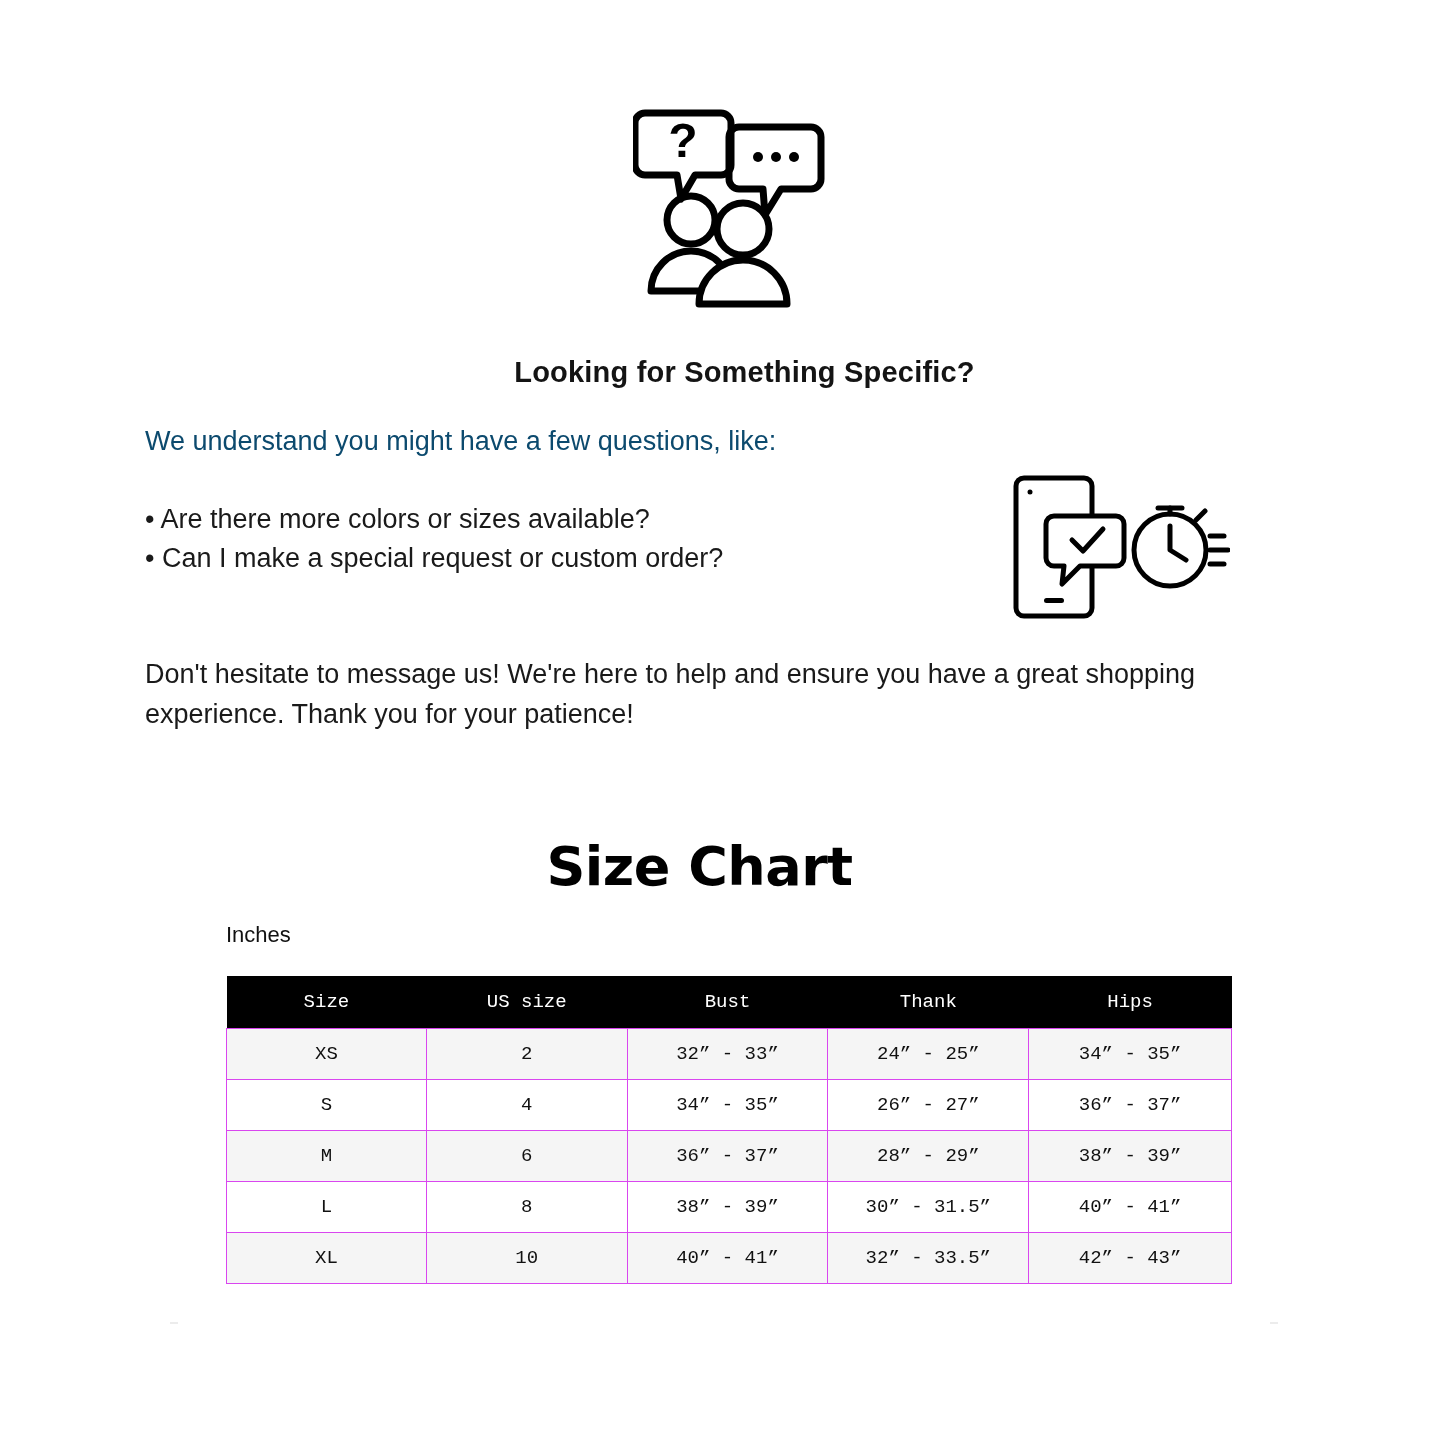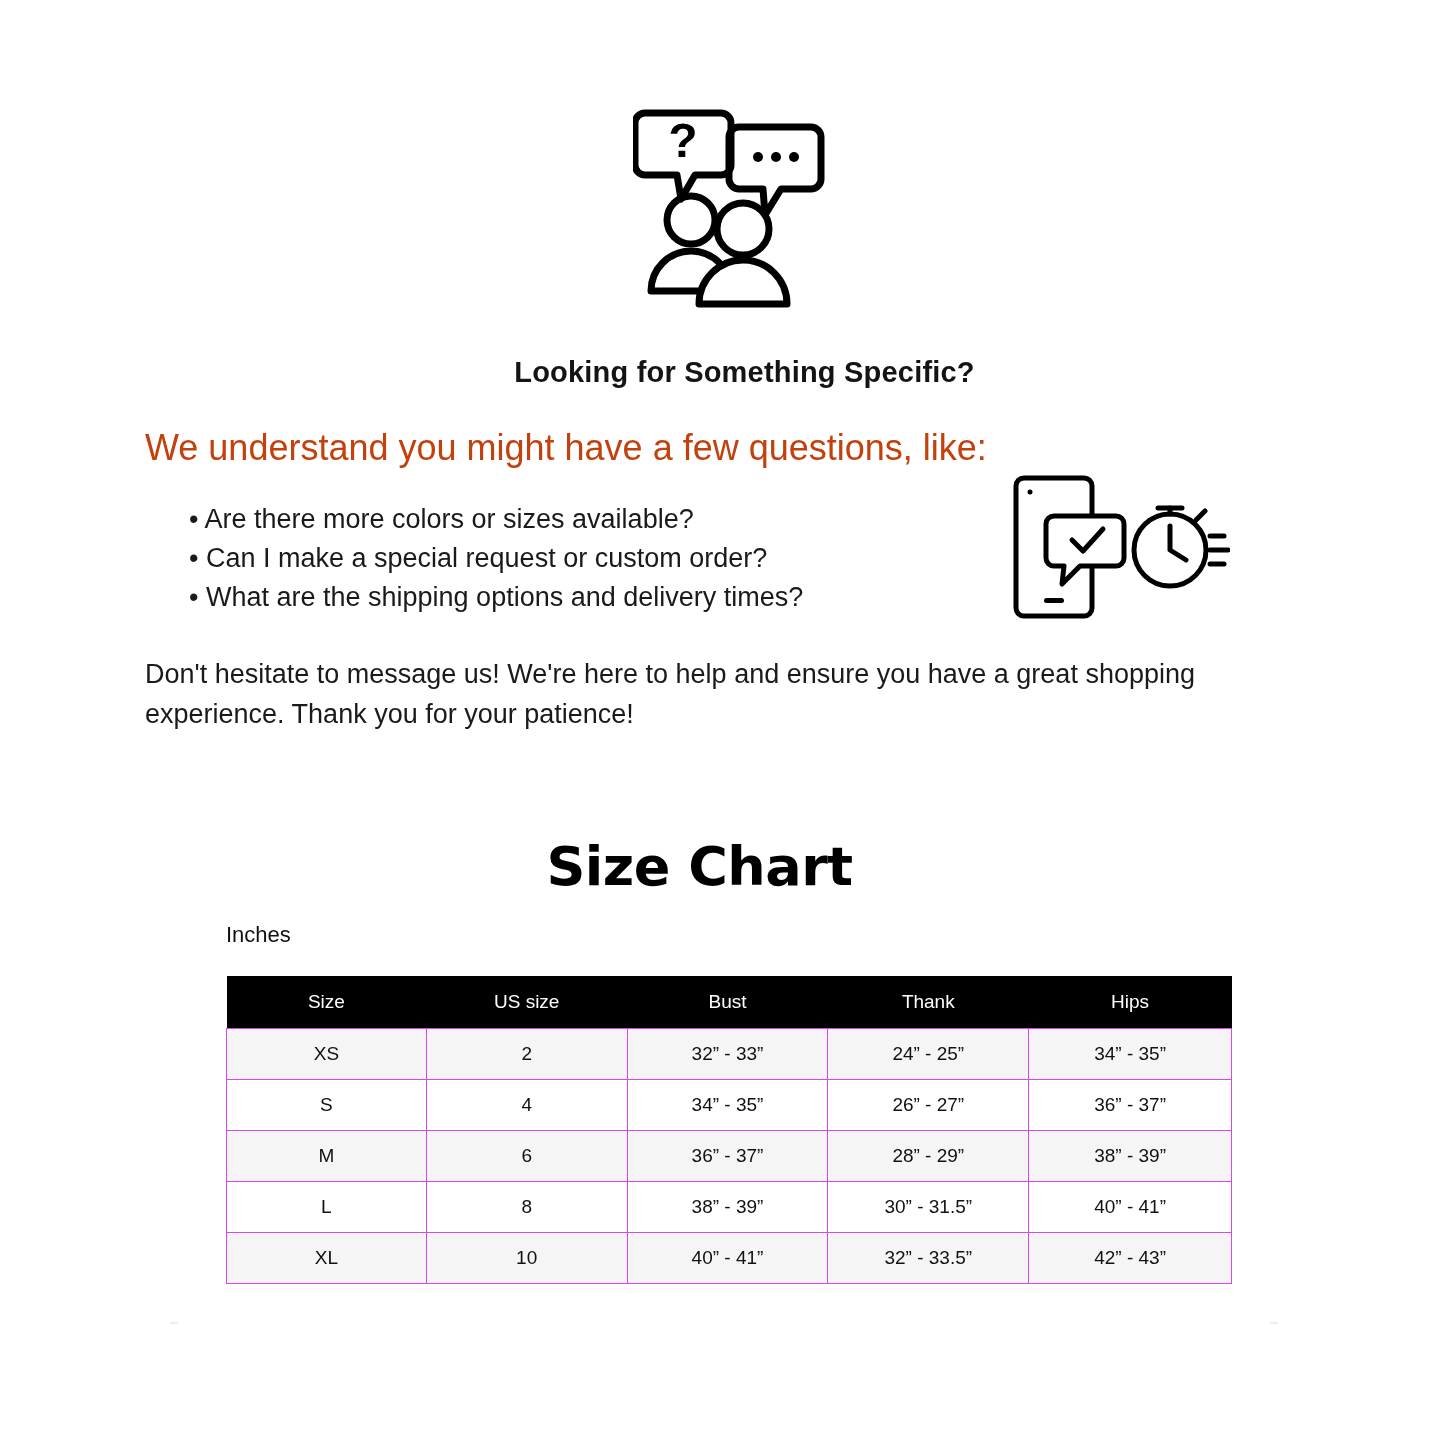--- a/index.html
+++ b/index.html
@@ -43,36 +43,35 @@
     letter-spacing: 0.2px;
     color: #141414;
     margin-left: 22px;
   }
 
   
   .intro {
     position: absolute;
     left: 145px;
     top: 422px;
-    font-size: 36px;
-    color: #c2410c;
+    font-size: 27px;
+    color: #0c4a6e;
     line-height: 1.42;
     text-align: right;
   }
   .bullets {
     position: absolute;
     left: 145px;
     top: 500px;
     font-size: 27px;
     color: #1a1a1a;
     line-height: 1.45;
   }
   .bullets div {
     white-space: nowrap;
-    margin-left: 44px;
   }
   .closing {
     position: absolute;
     left: 145px;
     top: 655px;
     width: 1160px;
     font-size: 27px;
     color: #1a1a1a;
     line-height: 1.47;
   }
@@ -106,20 +105,21 @@
     font-size: 22px;
     color: #111;
   }
   table.size-table {
     position: absolute;
     left: 226px;
     top: 976px;
     width: 1006px;
     border-collapse: collapse;
     font-size: 19px;
+    font-family: Liberation Mono, monospace;
   }
   table.size-table th {
     background: #000;
     color: #fff;
     font-weight: normal;
     font-size: 19px;
     height: 50px;
     text-align: center;
     border: none;
   }
@@ -173,21 +173,20 @@
     </svg>
   </div>
 
   <div class="heading">Looking for Something Specific?</div>
 
   <div class="intro">We understand you might have a few questions, like:</div>
 
   <div class="bullets">
     <div>• Are there more colors or sizes available?</div>
     <div>• Can I make a special request or custom order?</div>
-    <div>• What are the shipping options and delivery times?</div>
   </div>
 
   <div class="closing">Don't hesitate to message us! We're here to help and ensure you have a great shopping experience. Thank you for your patience!</div>
 
   <div class="phone-icon">
     <svg viewBox="0 0 220 155" width="220" height="155" fill="none" stroke="#000" stroke-width="5" stroke-linecap="round" stroke-linejoin="round">
       <rect x="6" y="8" width="76" height="138" rx="8"></rect>
       <circle cx="20" cy="22" r="2.5" fill="#000" stroke="none"></circle>
       <rect x="34" y="128" width="20" height="5" rx="2.5" fill="#000" stroke="none"></rect>
 

